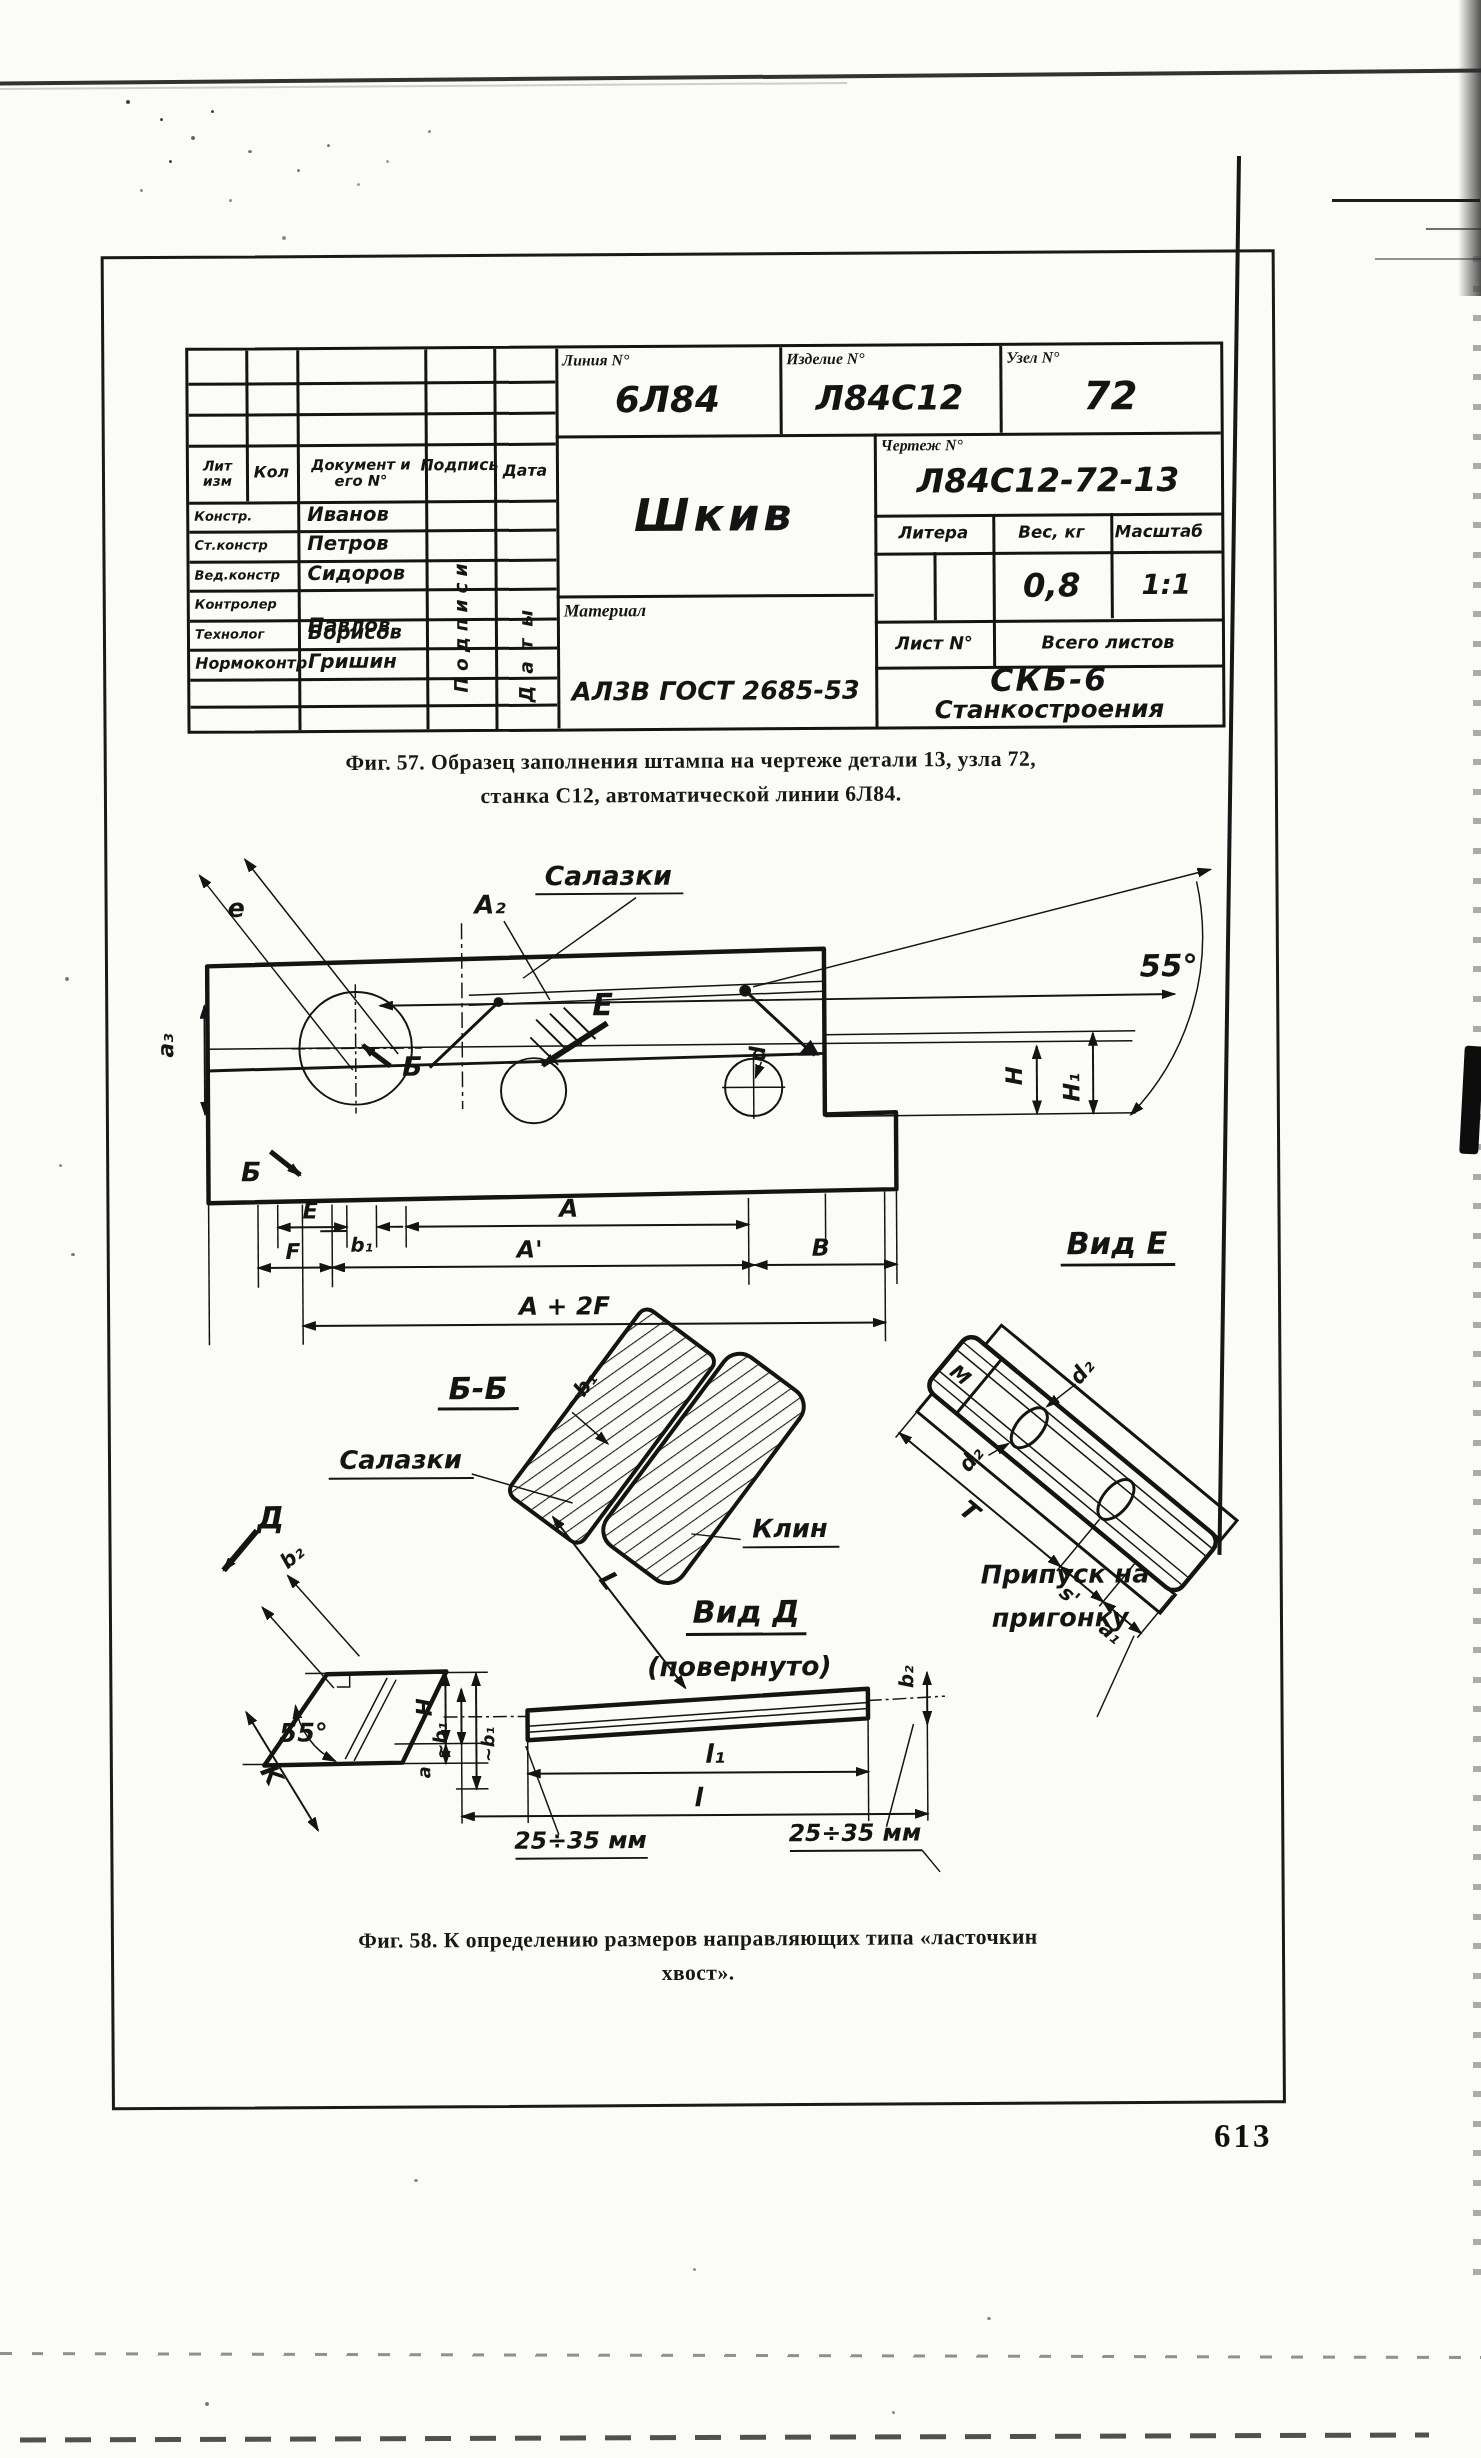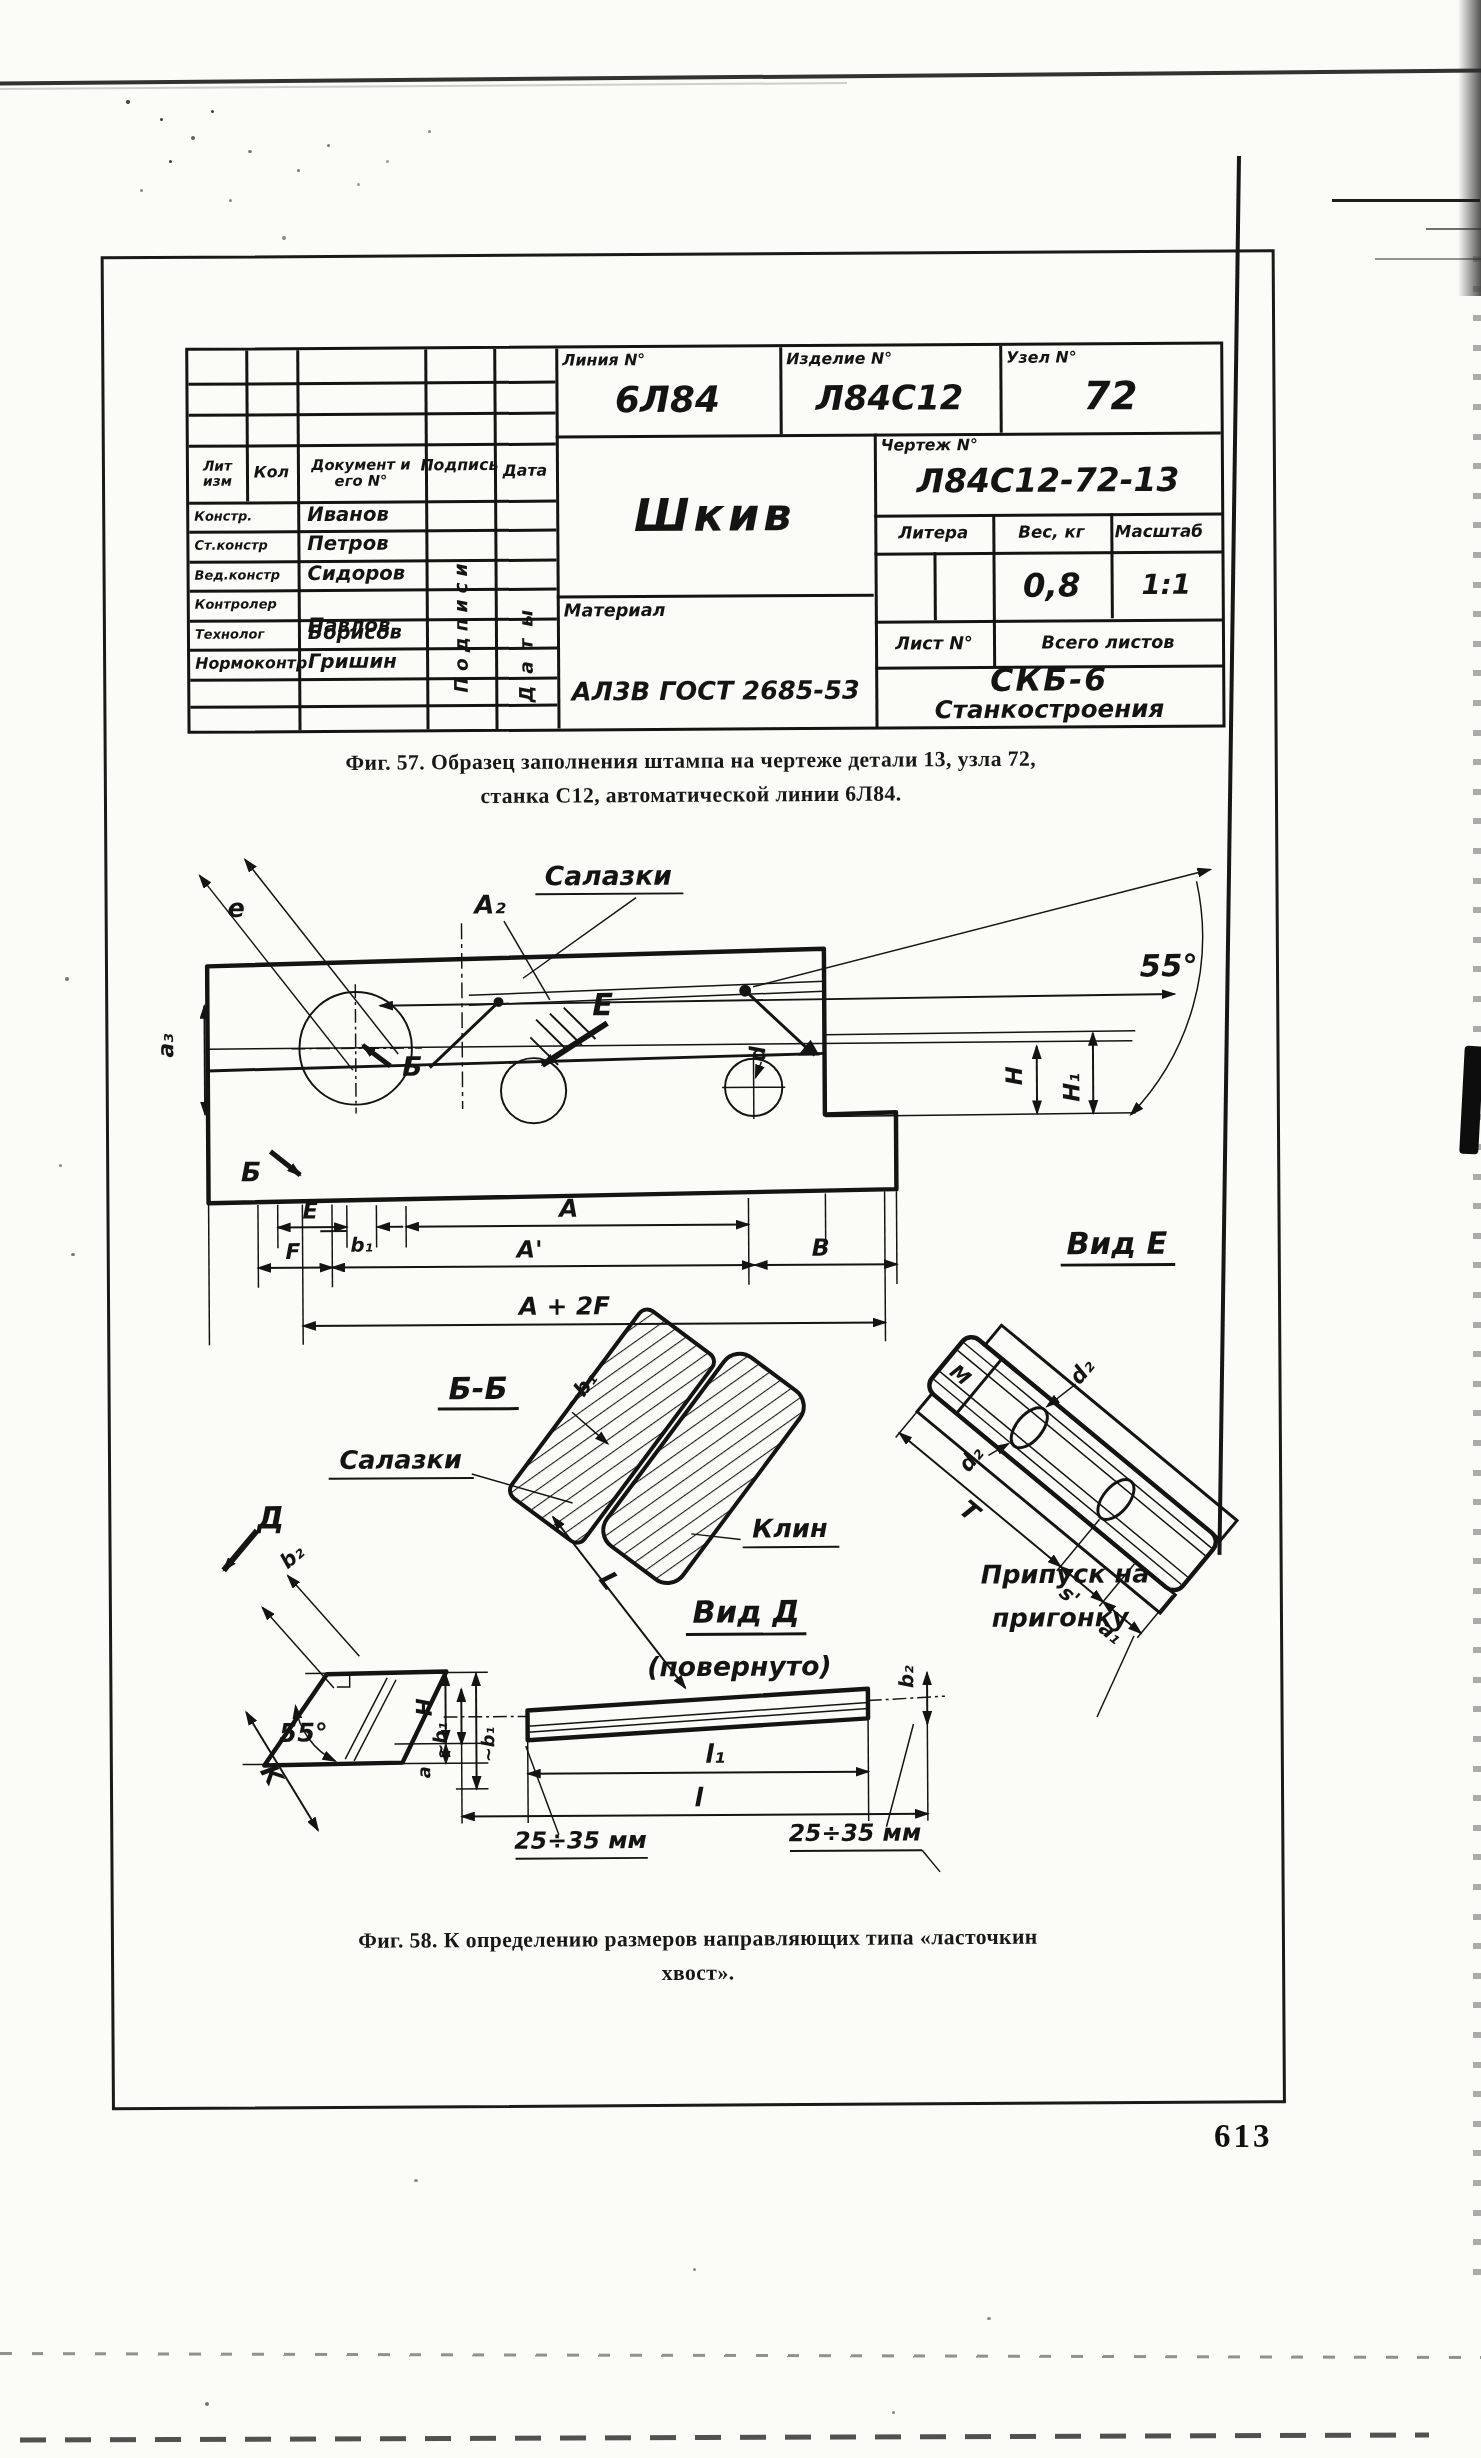--- a/index.html
+++ b/index.html
@@ -10,21 +10,21 @@
   .speck{position:absolute;border-radius:50%;background:#3a3a3a;}
   
   .frame{position:absolute;left:101px;top:256px;width:1168px;height:1848px;
          border:3px solid #1a1a1a;transform:rotate(-0.35deg);transform-origin:59px 59px;}
   
   .stamp{position:absolute;left:81px;top:89px;width:1032px;height:380px;border:3.9px solid #141414;}
   .vl,.hl{position:absolute;background:#141414;}
   .vl{width:3px;}
   .hl{height:3px;}
   .txt{position:absolute;line-height:1.05;}
-  .lbl{font-style:italic;font-weight:bold;font-size:15.8px;}
+  .lbl{font-style:italic;font-weight:bold;font-size:15.8px;font-family:Liberation Serif, serif;}
   .lblc{font-style:italic;font-weight:bold;font-size:15.8px;text-align:center;display:flex;align-items:center;justify-content:center;}
   .val{font-style:italic;font-weight:bold;text-align:center;display:flex;align-items:center;justify-content:center;}
   .role{font-style:italic;font-weight:bold;font-size:13px;display:flex;align-items:center;padding-left:3px;}
   .pname{font-style:italic;font-weight:bold;font-size:19.7px;display:flex;align-items:center;padding-left:7.9px;}
   .vert{position:absolute;font-style:italic;font-weight:bold;font-size:18.7px;white-space:nowrap;transform:rotate(-90deg);transform-origin:center;}
   
   .cap{position:absolute;width:100%;text-align:center;font-family:"Liberation Serif",serif;
        font-weight:700;font-size:21.7px;line-height:1.55;color:#181818;letter-spacing:0.4px;}
   .pageno{position:absolute;left:1214px;top:2118px;font-family:"Liberation Serif",serif;
           font-weight:700;font-size:33px;letter-spacing:3px;color:#101010;}

